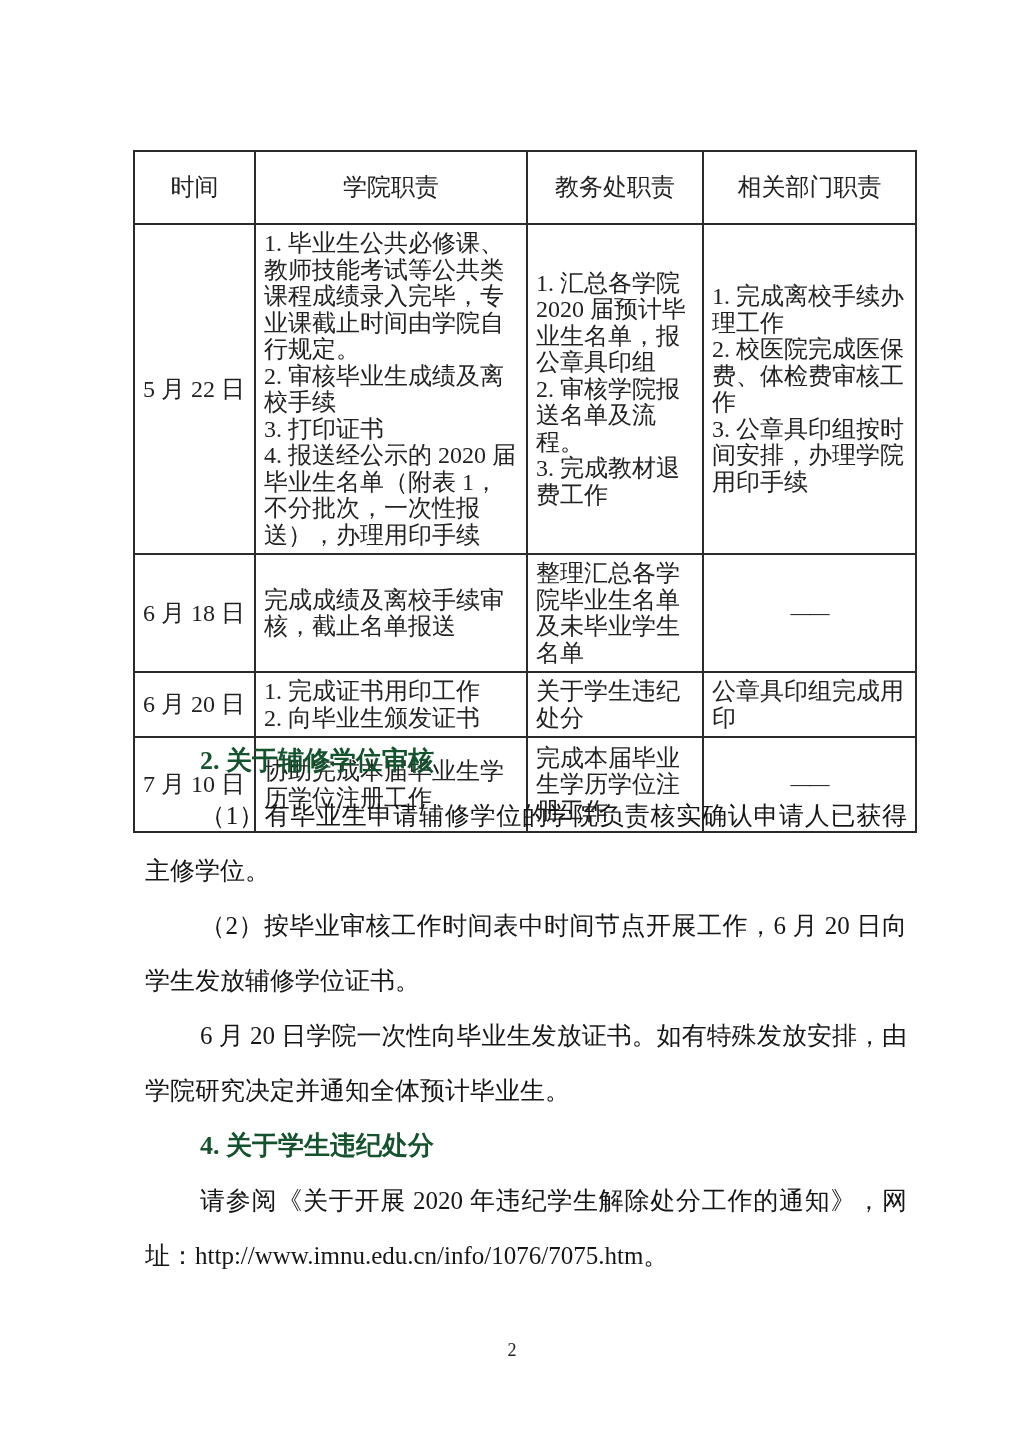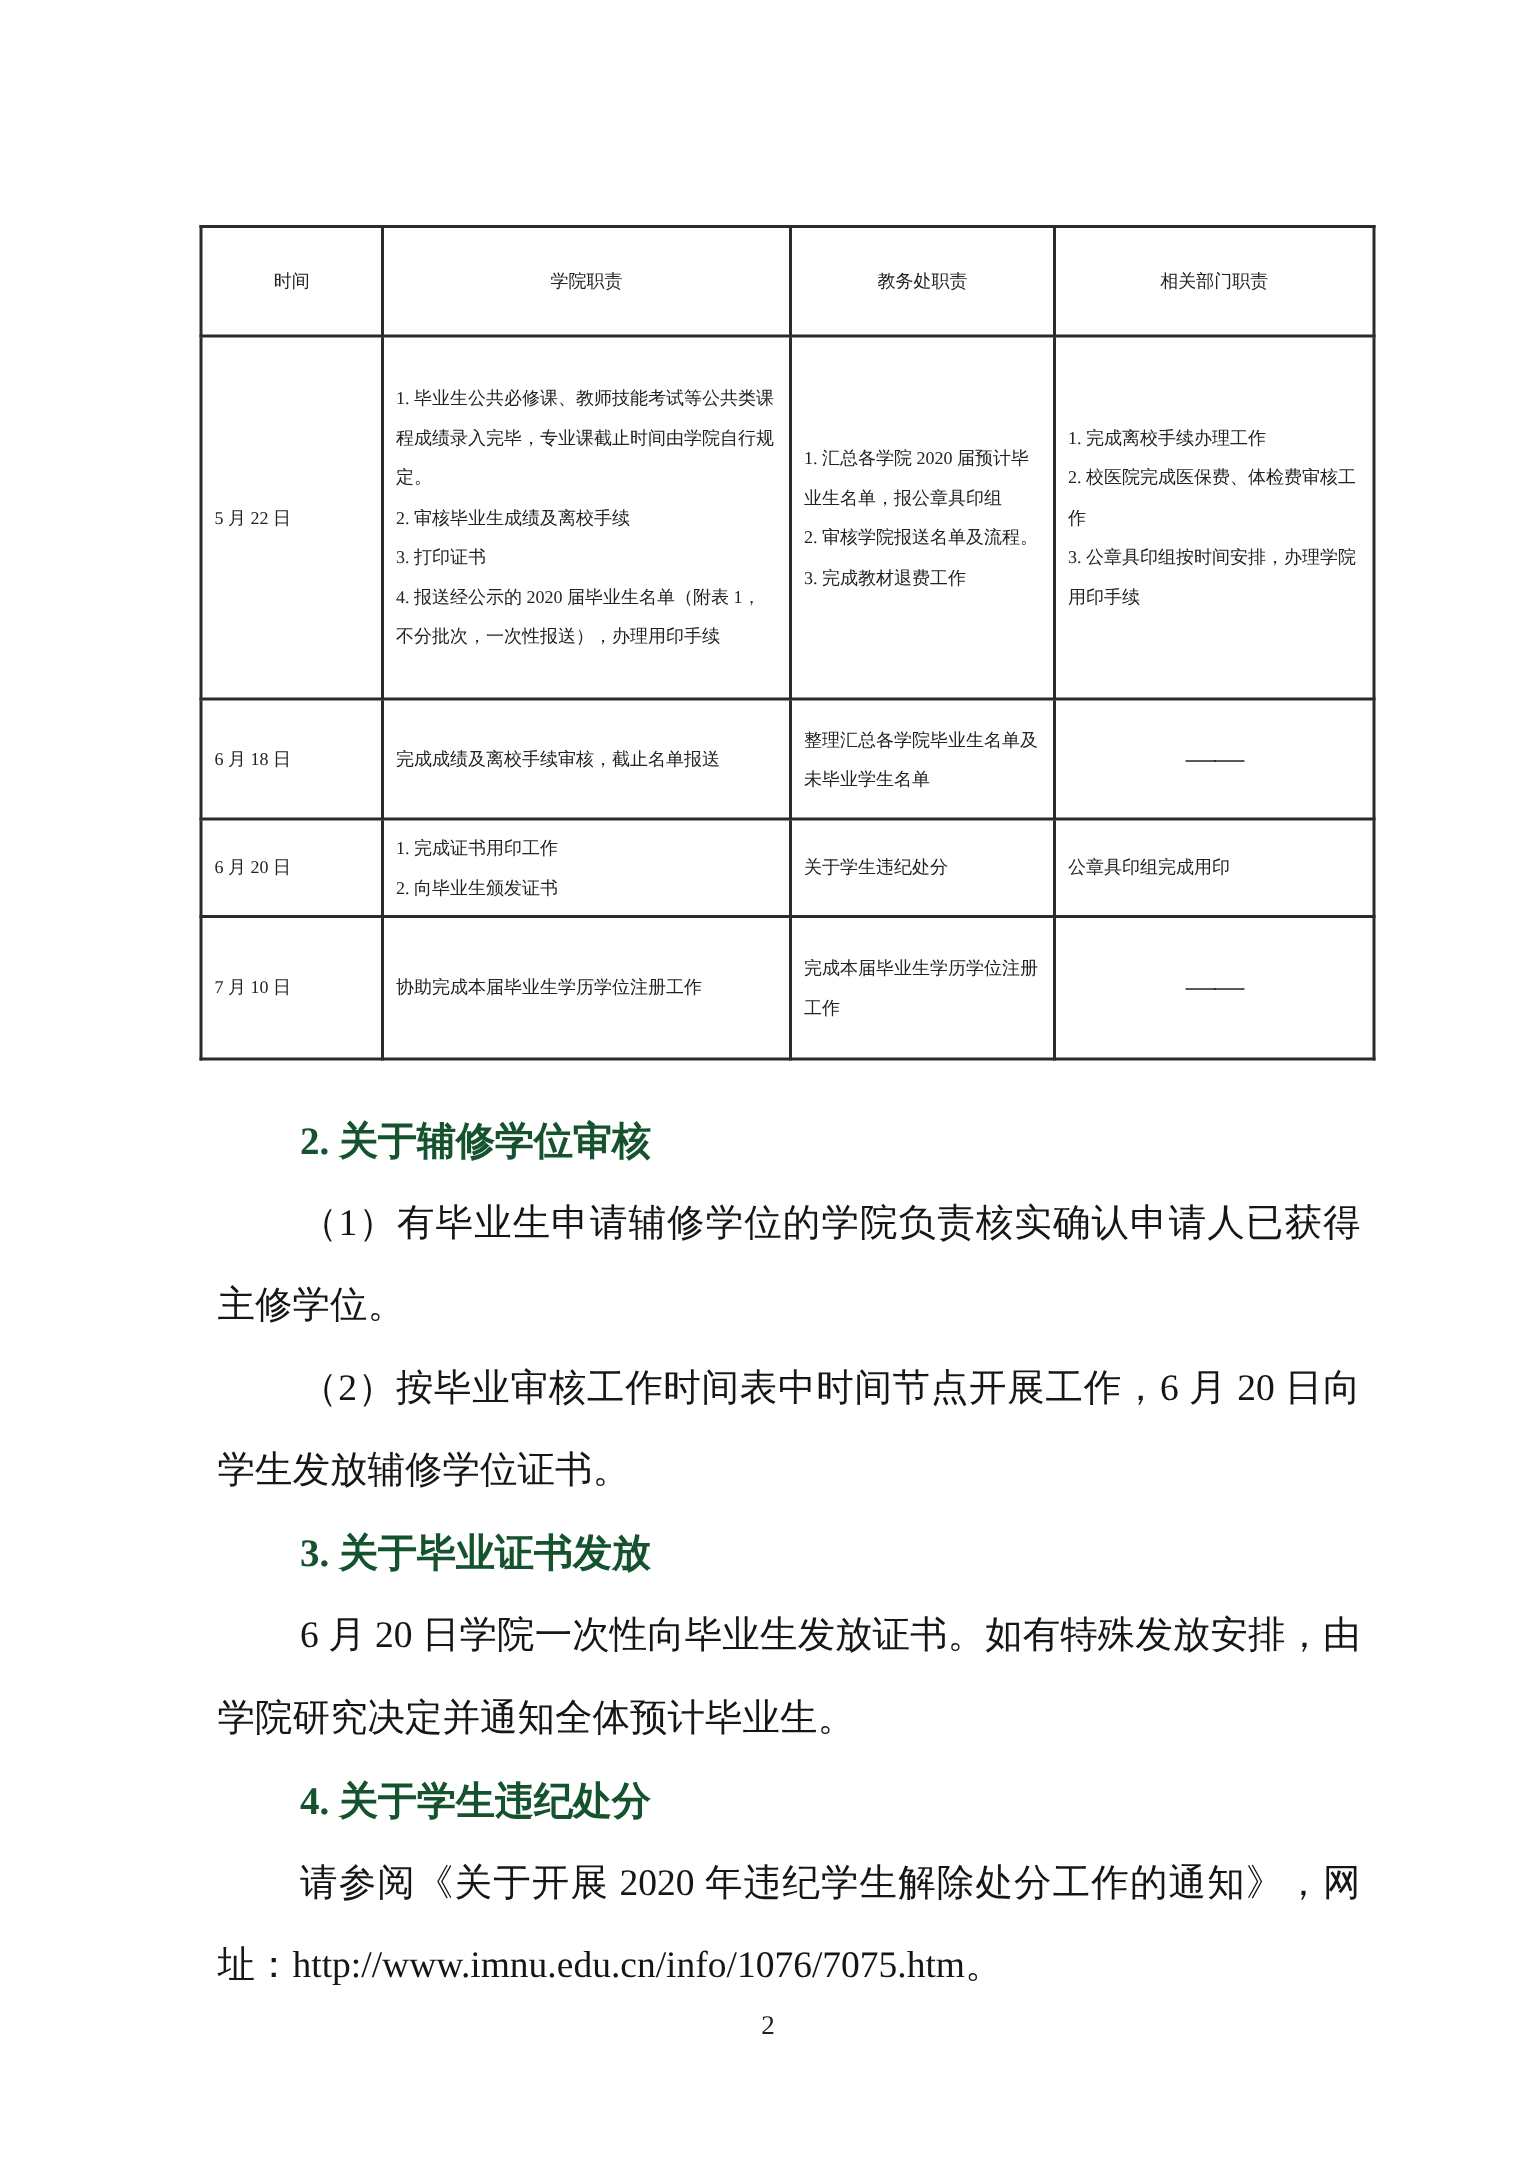--- a/index.html
+++ b/index.html
@@ -22,21 +22,21 @@
     width: 782px;
     border-collapse: collapse;
     table-layout: fixed;
   }
   .schedule col.c1 { width: 121px; }
   .schedule col.c2 { width: 272px; }
   .schedule col.c3 { width: 176px; }
   .schedule col.c4 { width: 213px; }
   .schedule th, .schedule td {
     border: 2px solid #2b2b2b;
-    font-size: 12px;
+    font-size: 24px;
     line-height: 26.5px;
     font-weight: normal;
     padding: 5px 8px;
     vertical-align: middle;
     white-space: pre-line;
     color: #222;
   }
   .schedule th { text-align: center; height: 73px; }
   tr.r1 { height: 242px; }
   tr.r2 { height: 80px; }
@@ -129,21 +129,20 @@
         <td class="tasks">完成本届毕业生学历学位注册工作</td>
         <td class="dash">——</td>
       </tr>
     </tbody>
   </table>
 
   <div class="content">
     <h2>2.  关于辅修学位审核</h2>
     <p>（1）有毕业生申请辅修学位的学院负责核实确认申请人已获得主修学位。</p>
     <p>（2）按毕业审核工作时间表中时间节点开展工作，6 月 20 日向学生发放辅修学位证书。</p>
-    <h2>3.  关于毕业证书发放</h2>
     <p>6 月 20 日学院一次性向毕业生发放证书。如有特殊发放安排，由学院研究决定并通知全体预计毕业生。</p>
     <h2>4.  关于学生违纪处分</h2>
     <p>请参阅《关于开展 2020 年违纪学生解除处分工作的通知》，网址：http://www.imnu.edu.cn/info/1076/7075.htm。</p>
   </div>
 
   <div class="pagenum">2</div>
 
 </div>
 
 </body></html>

